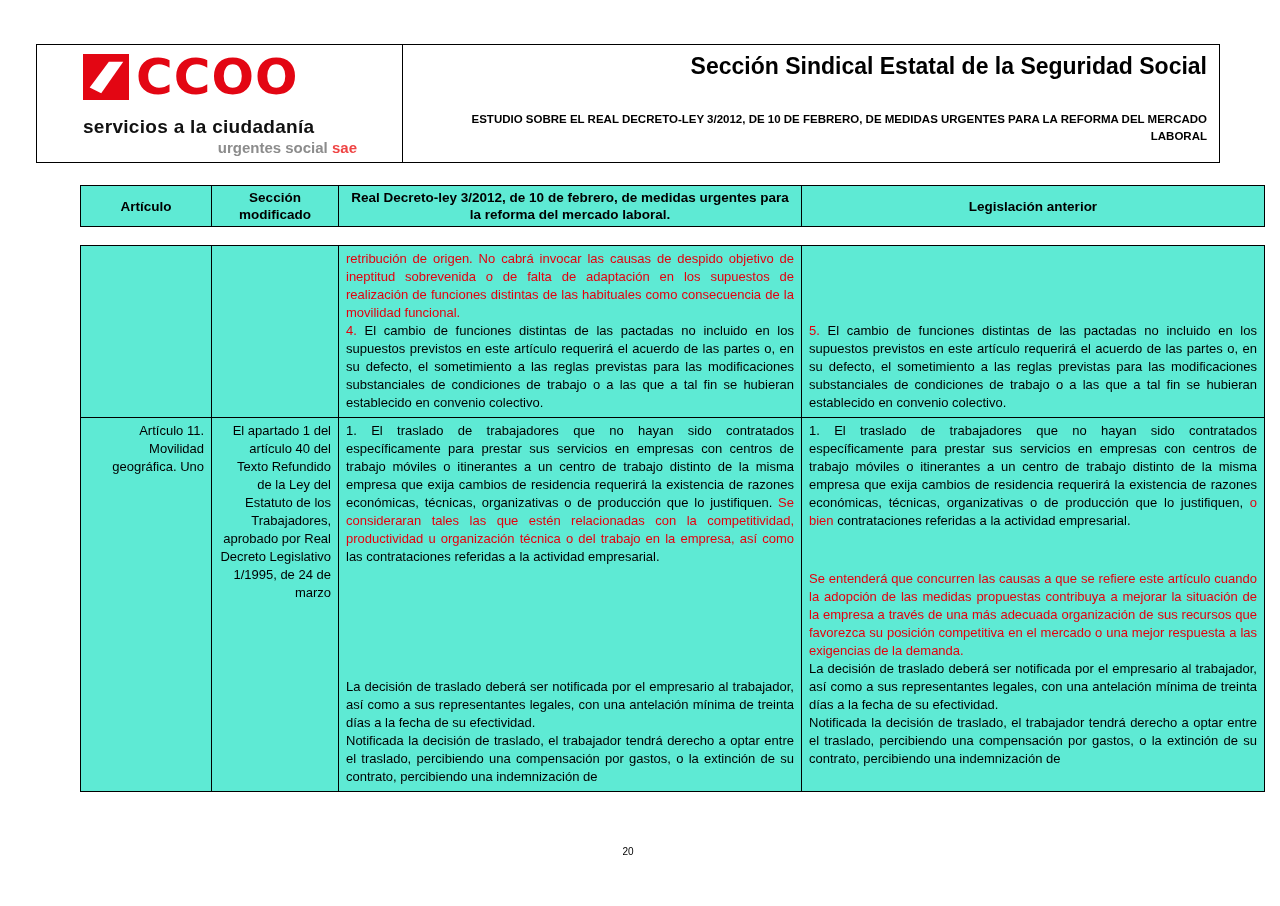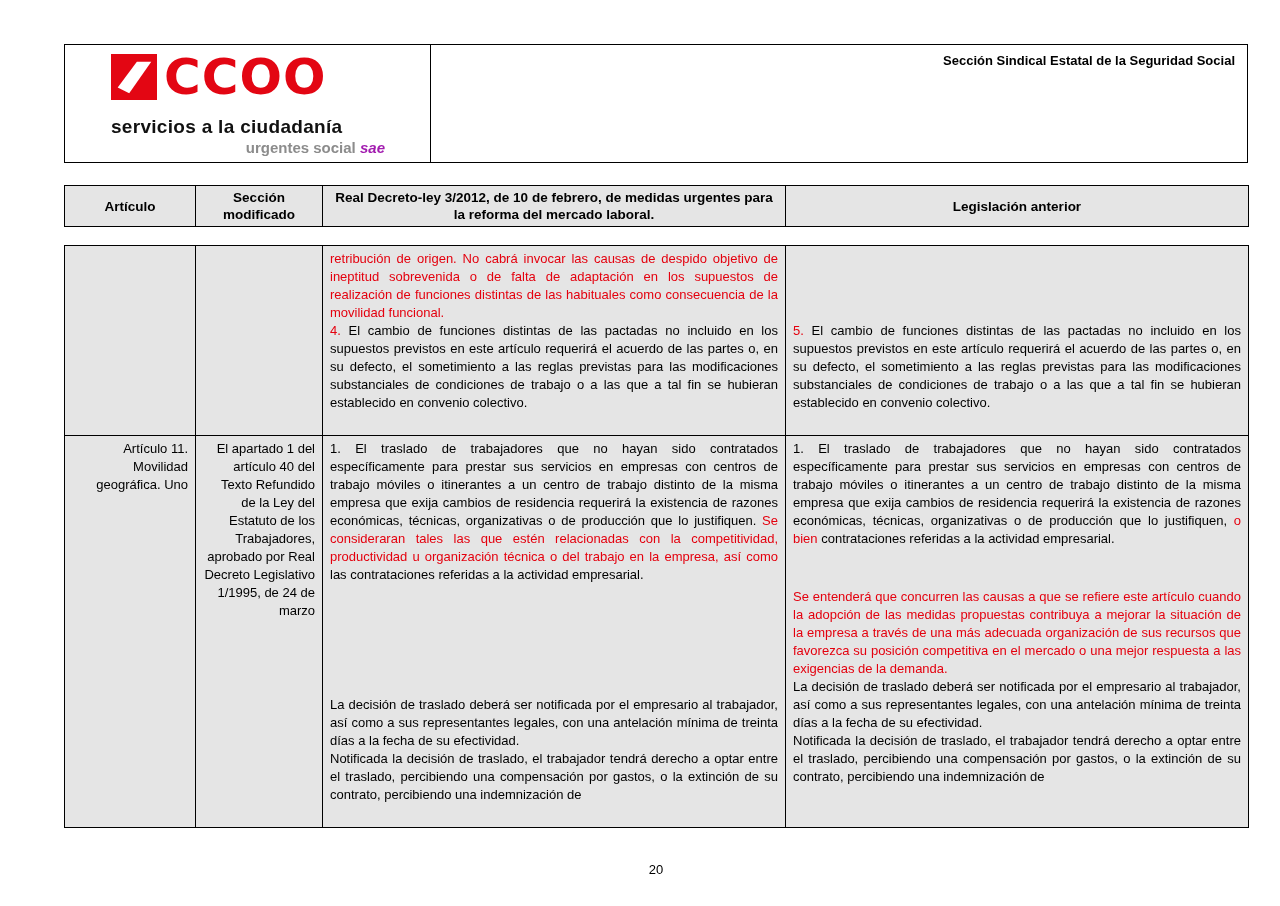--- a/index.html
+++ b/index.html
@@ -2,59 +2,59 @@
 <html><head>
 <meta charset="utf-8">
 <style>
   * { margin:0; padding:0; box-sizing:border-box; }
   html,body { background:#ffffff; }
   body {
     width:1280px; height:906px;
     font-family:"Liberation Sans","DejaVu Sans",sans-serif;
     color:#000; position:relative; overflow:hidden;
   }
-  .sheet { position:absolute; left:64px; top:44px; width:1184px; }
+  .sheet { position:absolute; left:36px; top:44px; width:1184px; }
 
   
   .header-box { display:flex; border:1px solid #000; height:119px; margin-bottom:22px; background:#fff; }
   .logo-cell { width:366px; border-right:1px solid #000; padding:8px 0 0 46px; }
   .logo-row { display:flex; align-items:center; gap:7px; height:48px; }
   .logo-mark svg { width:46px; height:46px; display:block; }
   .logo-acronym {
     font-family:"DejaVu Sans","Liberation Sans",sans-serif;
     font-weight:800; font-size:50px; line-height:46px;
     color:#e30613; letter-spacing:1px;
   }
   .logo-wrap { width:276px; }
   .logo-line1 { font-size:19px; font-weight:bold; letter-spacing:0.3px; margin-top:15px; color:#111; }
   .logo-line2 { font-size:15px; font-weight:bold; color:#8c8c8c; text-align:right; margin-top:1px; padding-right:2px; }
-  .logo-line2 .sae { color:#a21caf;font-style:italic; }
+  .logo-line2 .sae { color:#ef4444; }
 
   .title-cell { flex:1; padding:6px 12px; text-align:right; }
-  .header-title { font-size:13px; font-weight:bold; margin-top:2px; }
+  .header-title { font-size:23px; font-weight:bold; margin-top:2px; }
   .header-subtitle { font-size:11.5px; font-weight:bold; line-height:17px; margin-top:31px; }
 
   
-  table { border-collapse:collapse; width:1184px; table-layout:fixed; background:#e5e5e5; }
+  table { border-collapse:collapse; width:1184px; table-layout:fixed; background:#5eead4;margin-left:44px; }
   th, td { border:1px solid #000; }
   .cols-header { margin-bottom:18px; }
   .cols-header th {
     font-size:13.5px; font-weight:bold; text-align:center;
     vertical-align:middle; height:41px; padding:2px 6px; line-height:17px;
   }
   .body-table td {
     vertical-align:top; font-size:13px; line-height:18px;
-    padding:4px 7px 23px 7px;
+    padding:4px 7px 5px 7px;
   }
   td.cell-articulo, td.cell-modificado { text-align:right; }
   td.cell-decreto, td.cell-anterior { text-align:justify; }
   p.para { margin:0; }
   .red { color:#e4000e; }
 
-  .page-number { width:1184px; text-align:center; font-size:13px; margin-top:34px; }
+  .page-number { width:1184px; text-align:center; font-size:10px; margin-top:54px; }
 </style>
 </head>
 <body>
 
 <div class="sheet">
 
   <div class="header-box">
     <div class="logo-cell">
       <div class="logo-wrap">
         <div class="logo-row">
@@ -65,20 +65,21 @@
             </svg>
           </span>
           <span class="logo-acronym">CCOO</span>
         </div>
         <div class="logo-line1">servicios a la ciudadanía</div>
         <div class="logo-line2"><span>urgentes social </span><span class="sae">sae</span></div>
       </div>
     </div>
     <div class="title-cell">
       <div class="header-title">Sección Sindical Estatal de la Seguridad Social</div>
+      <div class="header-subtitle">ESTUDIO SOBRE EL REAL DECRETO-LEY 3/2012, DE 10 DE FEBRERO, DE MEDIDAS URGENTES PARA LA REFORMA DEL MERCADO LABORAL</div>
     </div>
   </div>
 
   <table class="cols-header">
     <colgroup>
         <col style="width:131px">
         <col style="width:127px">
         <col style="width:463px">
         <col style="width:463px">
       </colgroup>

